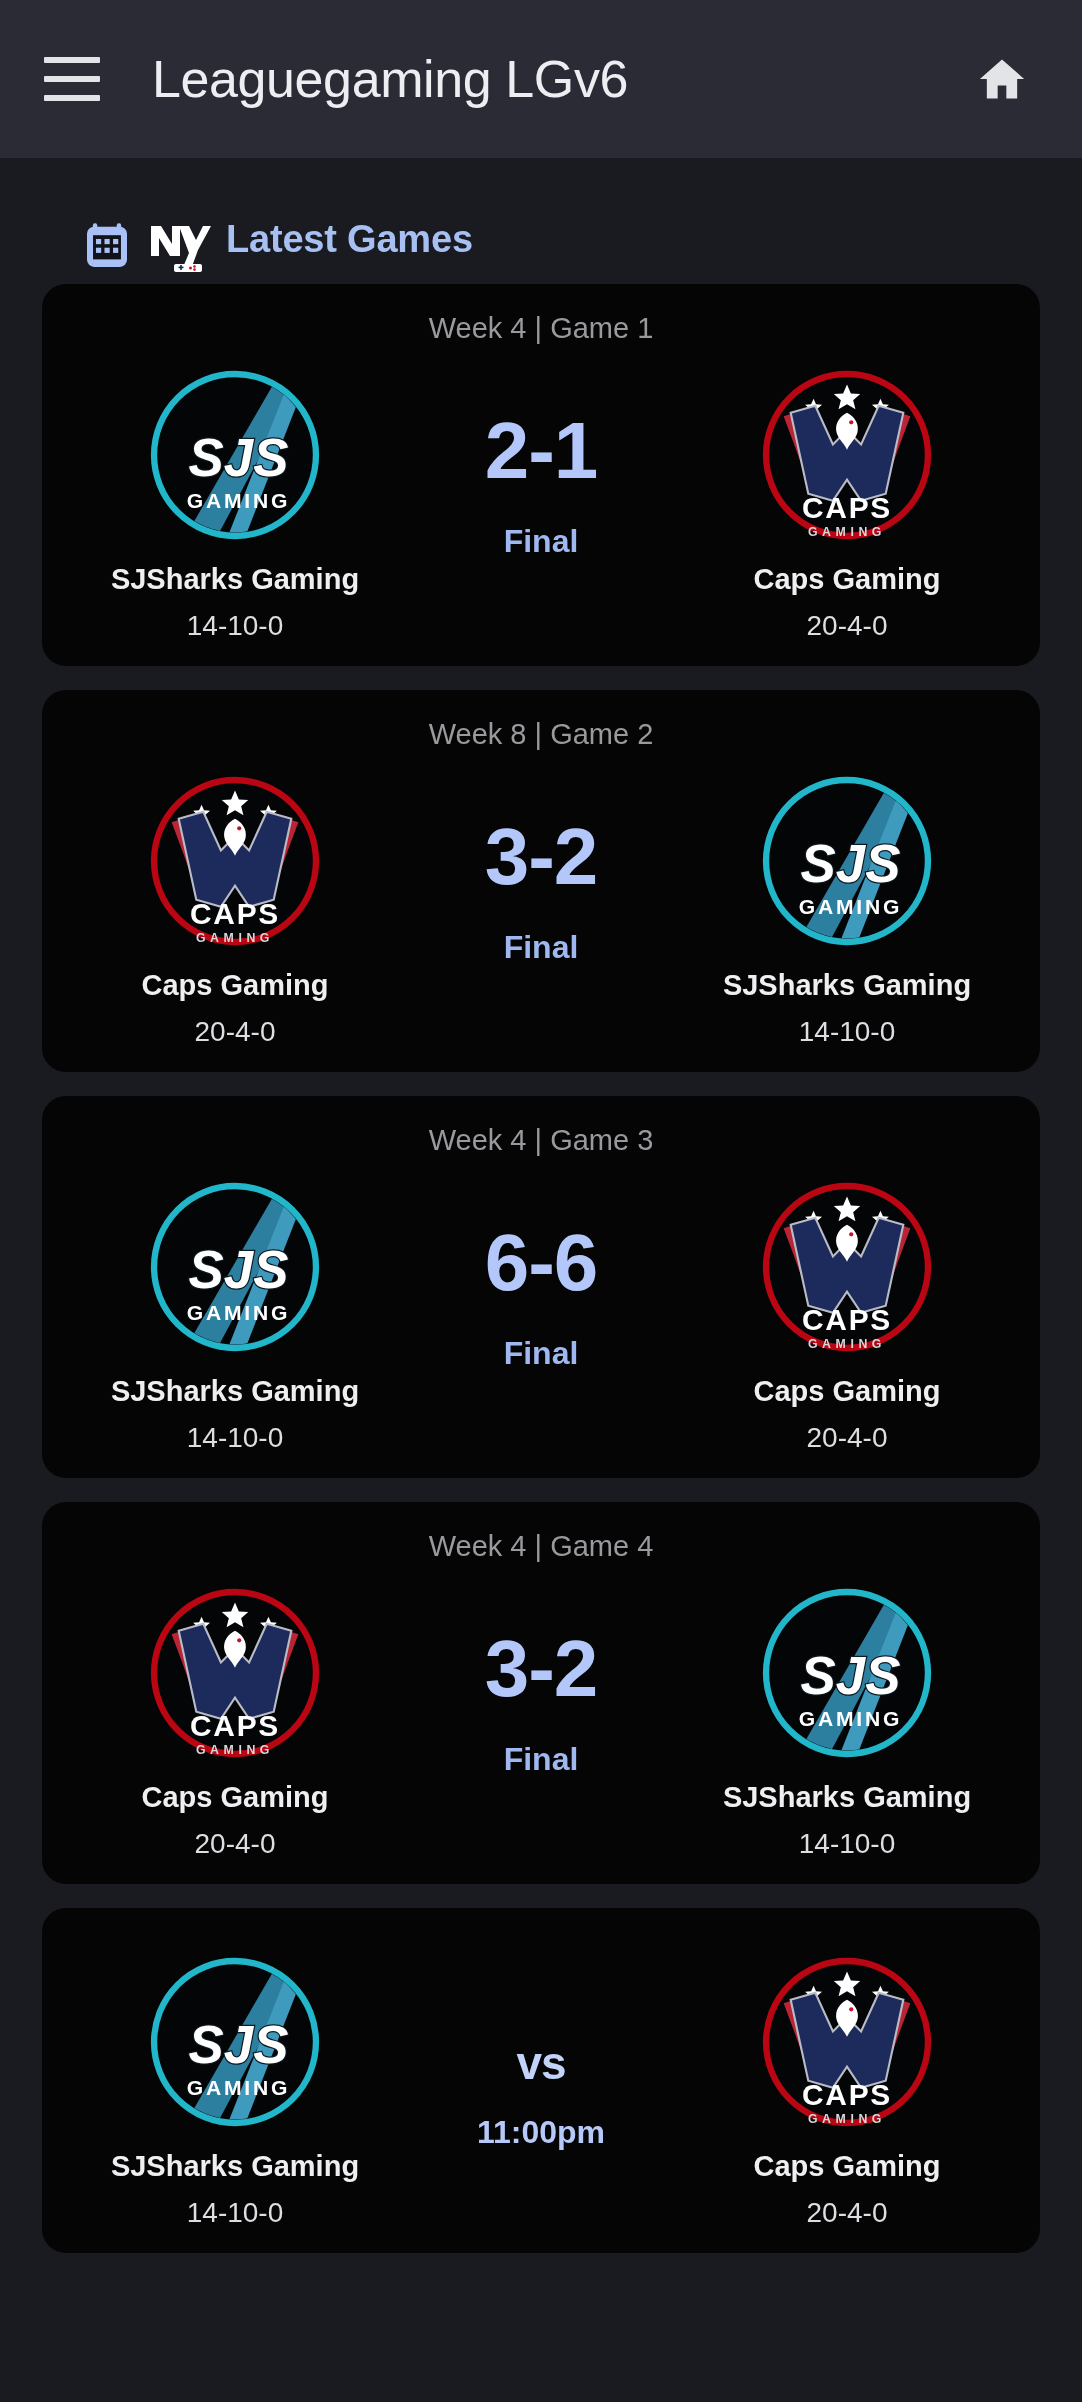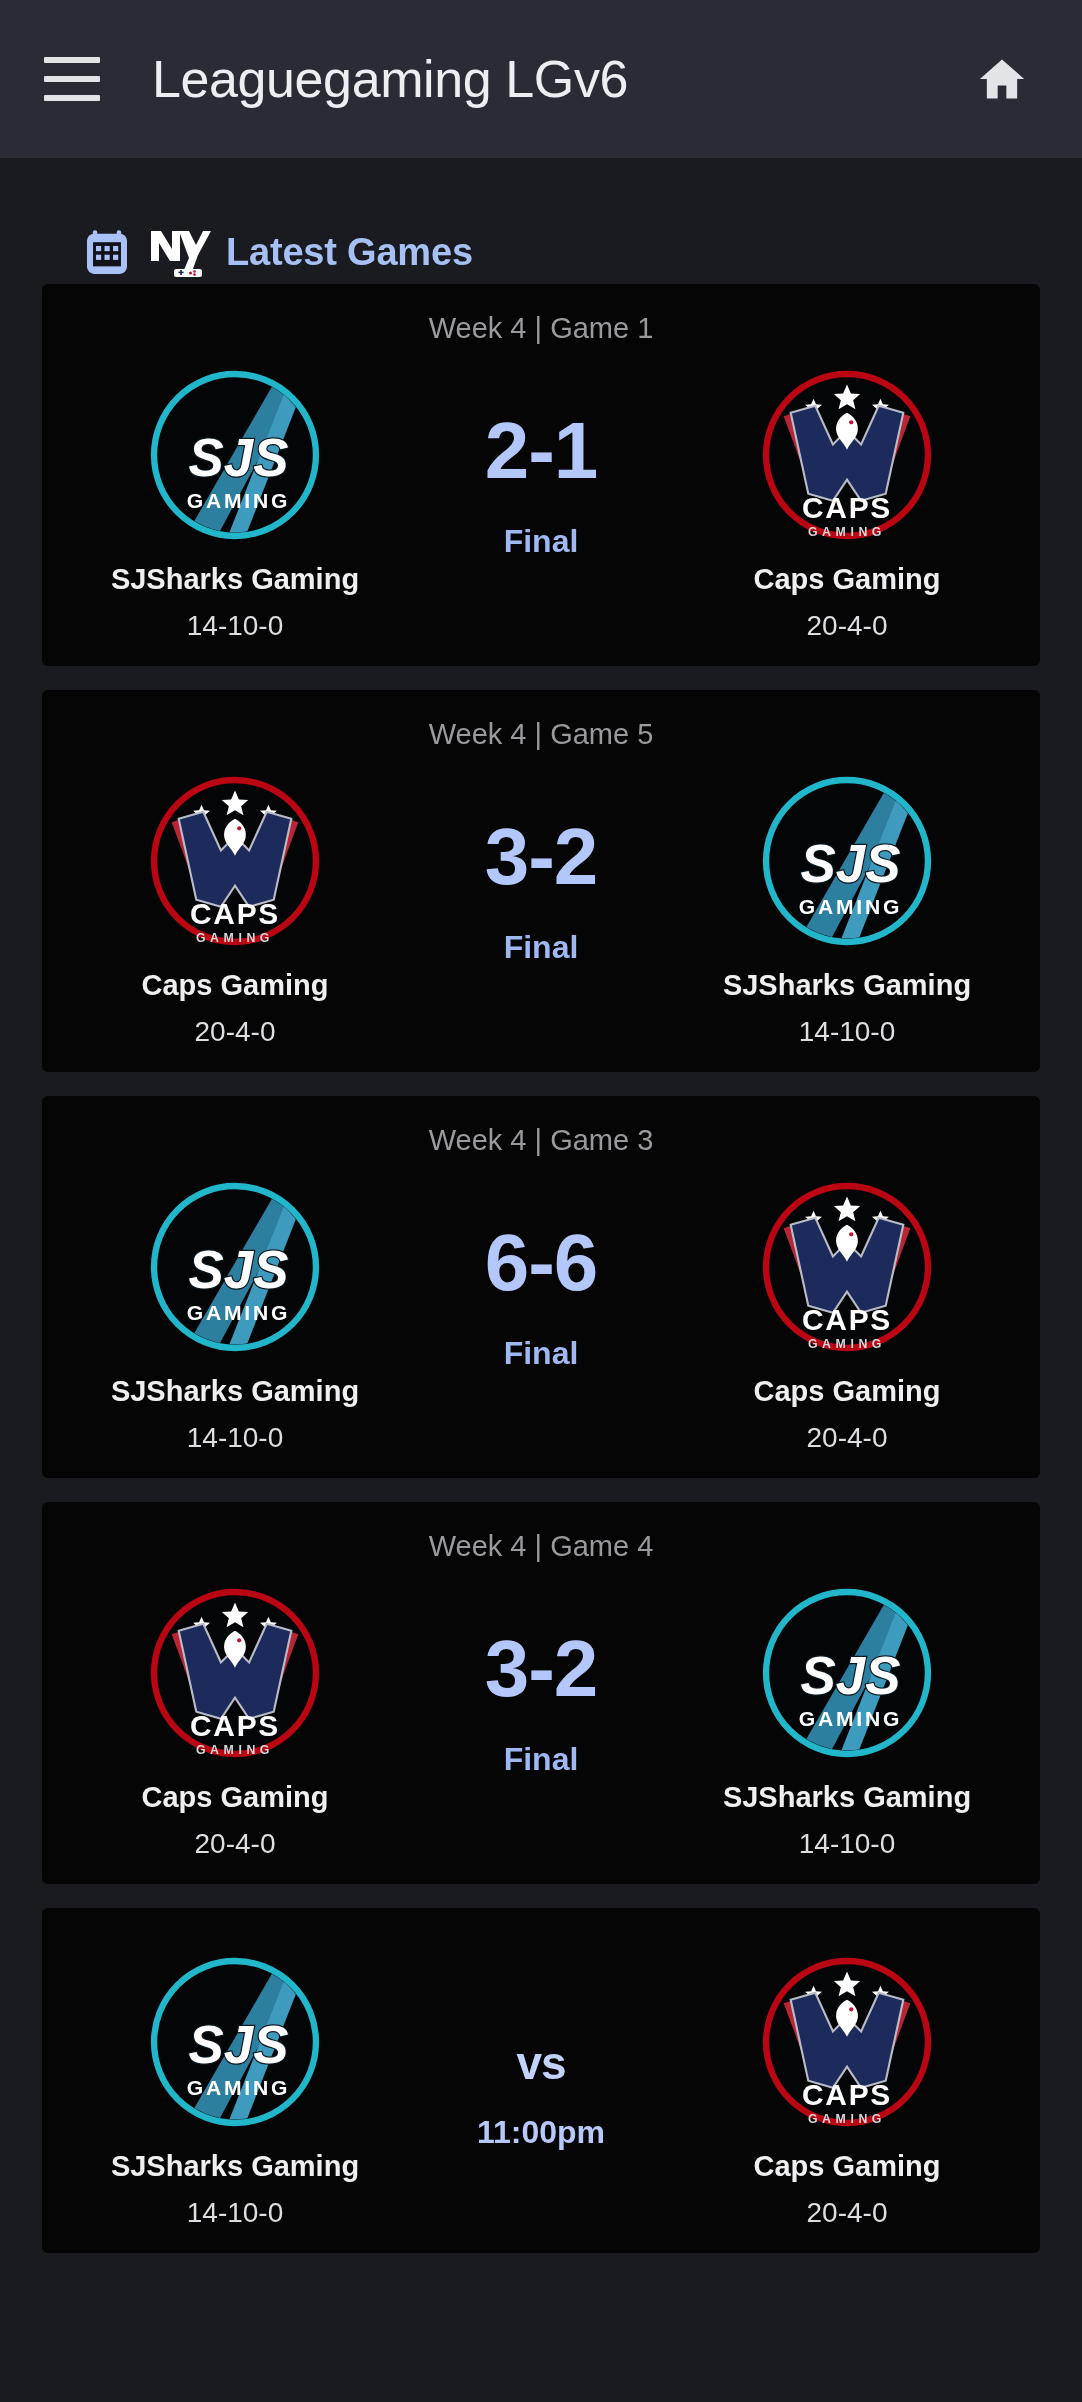--- a/index.html
+++ b/index.html
@@ -61,21 +61,21 @@
     height: 52px;
     flex: 0 0 auto;
     display: block;
     cursor: pointer;
     margin-right: 8px;
   }
 
   
   .section-header {
     display: flex;
-    align-items: center;
+    align-items: flex-start;
     padding: 62px 17px 0 82px;
     height: 126px;
   }
 
   .cal-icon {
     width: 50px;
     height: 50px;
     flex: 0 0 auto;
   }
 
@@ -100,21 +100,21 @@
   
   .cards {
     padding: 0 42px;
     display: flex;
     flex-direction: column;
     gap: 24px;
   }
 
   .game-card {
     background: #050506;
-    border-radius: 6px;
+    border-radius: 24px;
     padding: 30px 18px 26px 18px;
     width: 998px;
   }
 
   .card-meta {
     text-align: center;
     color: #9a9a9e;
     font-size: 29px;
     font-weight: 400;
     line-height: 1;
@@ -285,21 +285,21 @@
           <text x="50" y="86" font-family="Liberation Sans, sans-serif" font-size="17" font-weight="700" fill="#ffffff" text-anchor="middle" letter-spacing="1">CAPS</text>
           <text x="50" y="96" font-family="Liberation Sans, sans-serif" font-size="7" font-weight="700" fill="#d8d8dc" text-anchor="middle" letter-spacing="2.6">GAMING</text>
         </svg>
         <div class="team-name">Caps Gaming</div>
         <div class="team-record">20-4-0</div>
       </div>
     </div>
   </div>
 
   <div class="game-card">
-    <div class="card-meta">Week 4 | Game 5</div>
+    <div class="card-meta">Week 8 | Game 2</div>
     <div class="card-body">
       <div class="team-col">
         <svg class="logo-wrap" viewBox="0 0 100 100">
           <circle cx="50" cy="50" r="46" fill="#040507" stroke="#ba0512" stroke-width="3.6"></circle>
           <g fill="#ffffff">
             <path d="M50 10 l2.2 5 5.3.4-4 3.5 1.3 5.1-4.8-2.8-4.8 2.8 1.3-5.1-4-3.5 5.3-.4z"></path>
             <path d="M31 18 l1.4 3.2 3.4.3-2.6 2.2.8 3.3-3-1.8-3.1 1.8.9-3.3-2.6-2.2 3.4-.3z"></path>
             <path d="M69 18 l1.4 3.2 3.4.3-2.6 2.2.8 3.3-3-1.8-3.1 1.8.9-3.3-2.6-2.2 3.4-.3z"></path>
           </g>
           <path d="M14 28 L26 24 L36 40 L38 70 L30 72 L20 44 Z" fill="#ba2535"></path>

